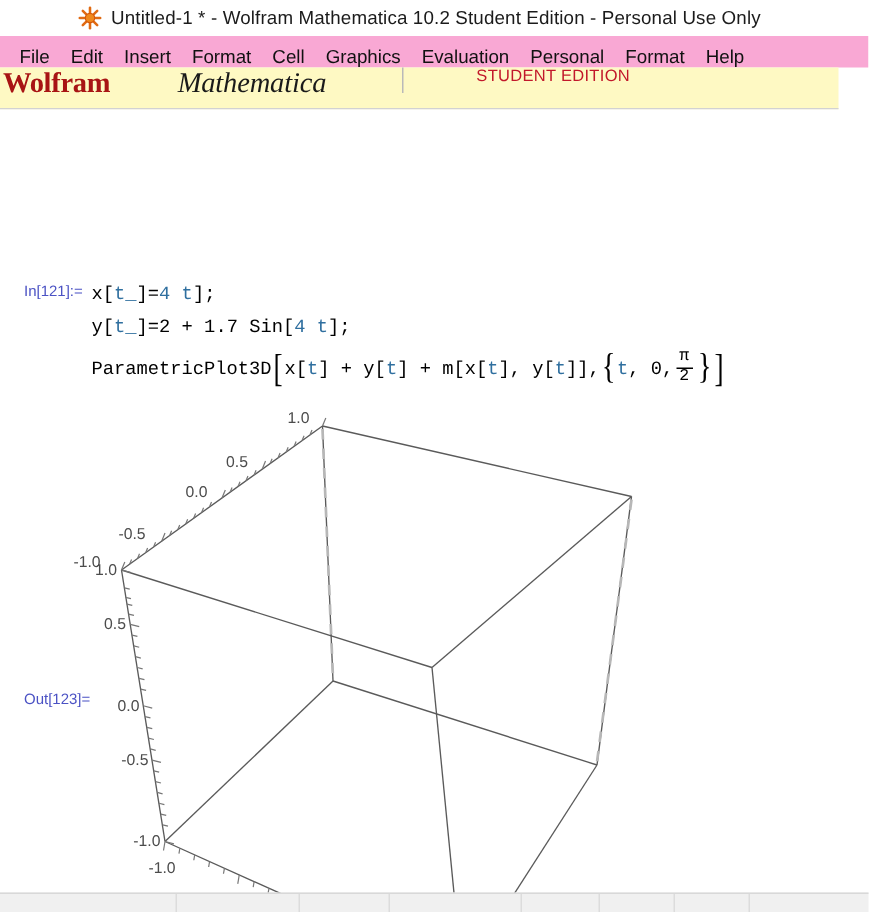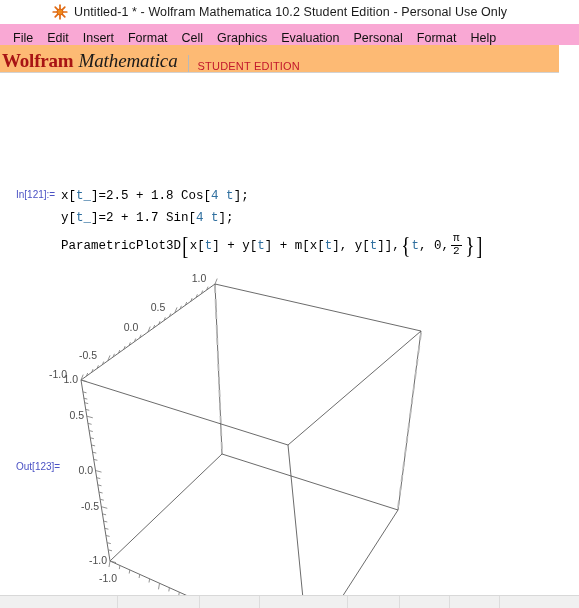--- a/index.html
+++ b/index.html
@@ -52,25 +52,26 @@
     padding: 0 7px;
     white-space: nowrap;
     cursor: default;
   }
 
   
   .logo-banner {
     position: relative;
     height: 27px;
     width: 557px;
-    background: #fdba74;
+    background: #fef9c3;
     border-bottom: 1px solid #d2d2d2;
     display: flex;
-    align-items: flex-end;
+    align-items: flex-start;
     padding-left: 2px;
+    gap: 40px;
   }
   .logo-wolfram {
     font-family: "Liberation Serif", serif;
     font-weight: bold;
     font-size: 19px;
     color: #a81414;
     letter-spacing: -0.2px;
   }
   .logo-mathematica {
     font-family: "Liberation Serif", serif;
@@ -238,21 +239,20 @@
   <div class="out-label">Out[123]=</div>
 
   <div class="code-block">
 
     <div class="code-line">
       <span>x</span>
         <span>[</span>
         <span class="tok-var">t_</span>
         <span>]</span>
         <span> = </span>
-        <span>2.5 + 1.8 Cos[</span>
         <span class="tok-var">4 t</span>
         <span>];</span>
     </div>
 
     <div class="code-line">
       <span>y</span>
         <span>[</span>
         <span class="tok-var">t_</span>
         <span>]</span>
         <span> = </span>

